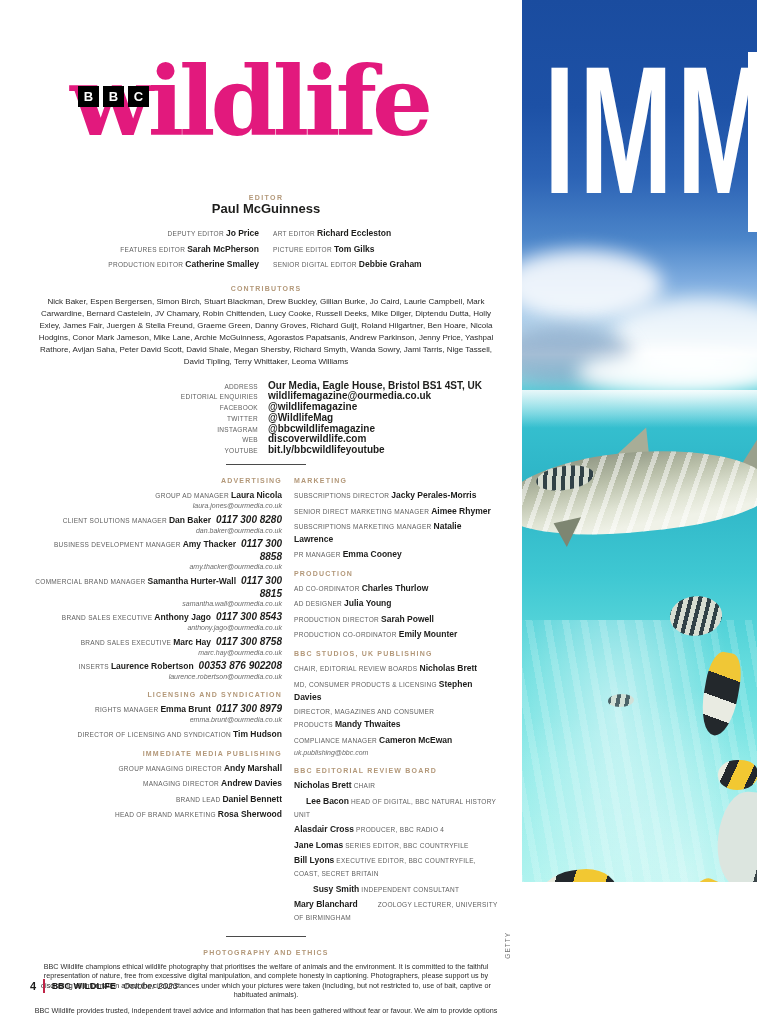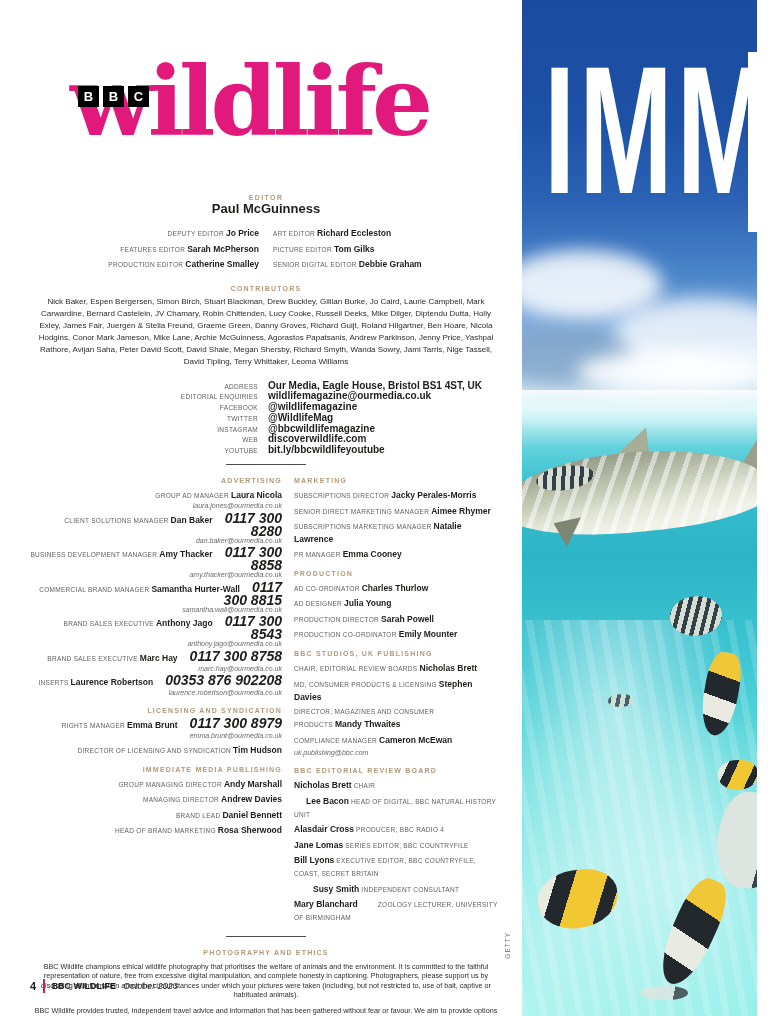--- a/index.html
+++ b/index.html
@@ -12,21 +12,21 @@
   .bbc-boxes{position:absolute;left:48px;top:2px;display:flex;gap:4px;z-index:2;}
   .bbc-box{width:21px;height:21px;background:#000;color:#fff;font-weight:bold;font-size:13px;
            display:flex;align-items:center;justify-content:center;}
   .wordmark{position:absolute;left:40px;top:-30px;font-family:"DejaVu Serif",serif;
             font-weight:bold;font-size:96px;letter-spacing:-5px;color:#e2197d;line-height:1;}
 
   
   .sec-head{font-size:7px;font-weight:bold;letter-spacing:1.2px;color:#b39879;margin:10px 0 4px 0;}
   .role{font-size:6.5px;color:#606060;letter-spacing:.3px;}
   .nm{font-size:8.5px;font-weight:bold;color:#1d1d1b;margin-left:2px;}
-  .ph{font-size:14px;font-style:italic;font-weight:bold;color:#1d1d1b;margin-left:12px;}
+  .ph{font-size:10px;font-style:italic;font-weight:bold;color:#1d1d1b;margin-left:5px;}
   .email{font-size:7px;font-style:italic;color:#6a6a6a;line-height:9px;}
   .staff-row{margin-bottom:2.5px;line-height:10px;}
 
   .center{text-align:center;}
   .editor-label{font-size:7px;font-weight:bold;letter-spacing:1.4px;color:#b39879;margin-top:16px;}
   .editor-name{font-size:13px;font-weight:bold;margin-top:0;color:#1d1d1b;}
 
   .ed-grid{display:grid;grid-template-columns:1fr 1fr;column-gap:14px;margin-top:9px;}
   .ed-left{text-align:right;}
   .ed-right{text-align:left;}
@@ -49,21 +49,21 @@
   .legal{font-size:7.2px;line-height:9.6px;text-align:center;color:#2c2c2c;margin-top:6px;}
 
   
   .footer{position:absolute;left:30px;top:979px;display:flex;align-items:center;gap:7px;}
   .pg-num{font-size:11px;font-weight:bold;color:#1d1d1b;}
   .pg-rule{width:1.5px;height:14px;background:#c02447;}
   .pg-mag{font-size:9px;font-weight:bold;color:#1d1d1b;}
   .pg-issue{font-size:9px;font-style:italic;color:#2c2c2c;}
 
   
-  .photo{position:absolute;left:522px;top:0;width:235px;height:1016px;overflow:hidden;
+  .photo{position:absolute;left:522px;top:0;width:235px;height:882px;overflow:hidden;
          background:linear-gradient(180deg,
            #1a4c9f 0%, #1d51a6 12%, #2c63b5 20%, #4b85c9 27%, #7fade0 32%,
            #a9cdeb 36%, #d4e9f5 39%, #eef9fb 40.2%,
            #bfeef2 41.5%, #62d2dc 44%, #35bfcf 48%, #2db4c6 55%,
            #3ec7d2 65%, #62dbdd 75%, #7fe7e5 86%, #92efe9 100%);}
   .cloud{position:absolute;border-radius:50%;filter:blur(9px);}
   .headline{position:absolute;left:22px;top:40px;color:#fff;font-weight:bold;font-size:165px;
             line-height:1;letter-spacing:6px;white-space:nowrap;
             transform:scaleX(.68) scaleY(1.1);transform-origin:top left;}
   .partial-letter{position:absolute;left:226px;top:52px;width:14px;height:180px;background:#fff;}

